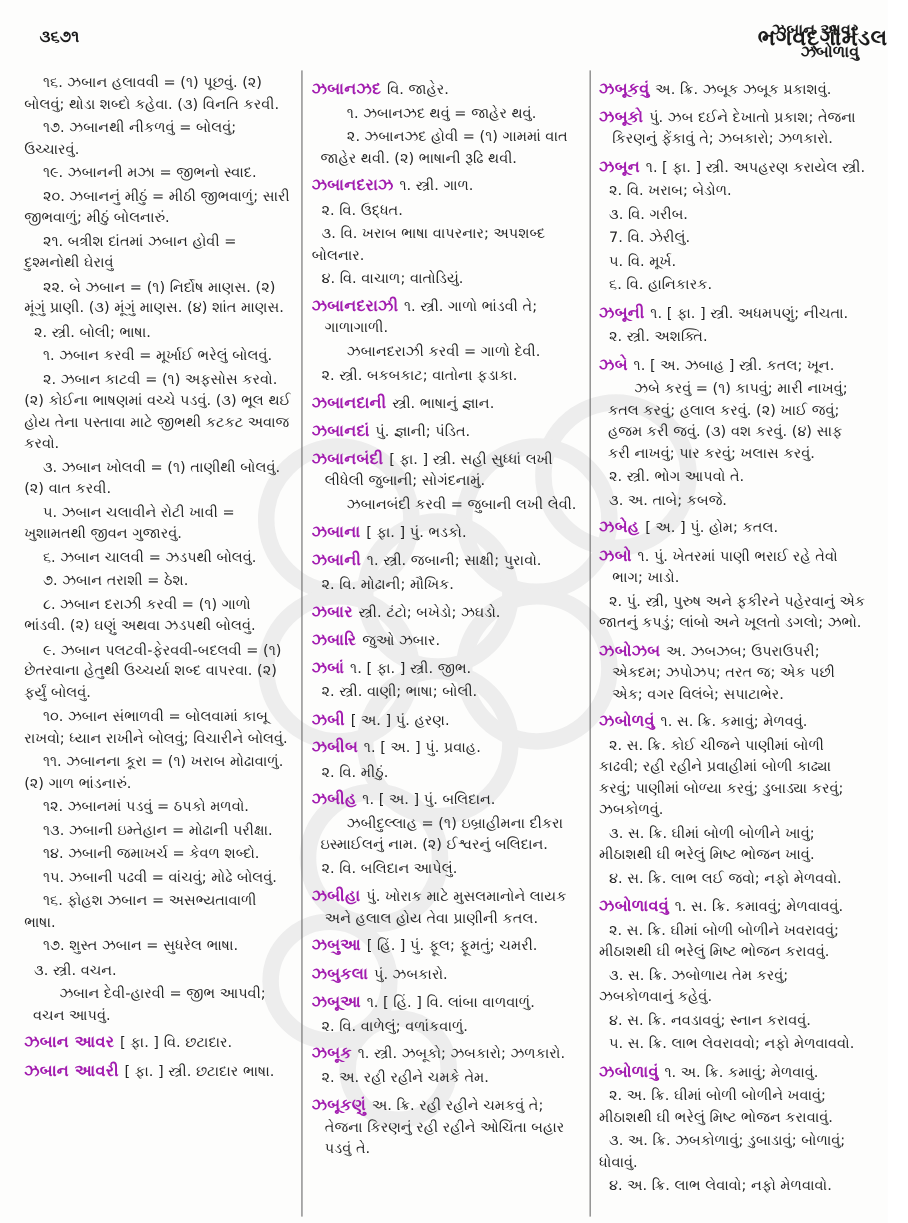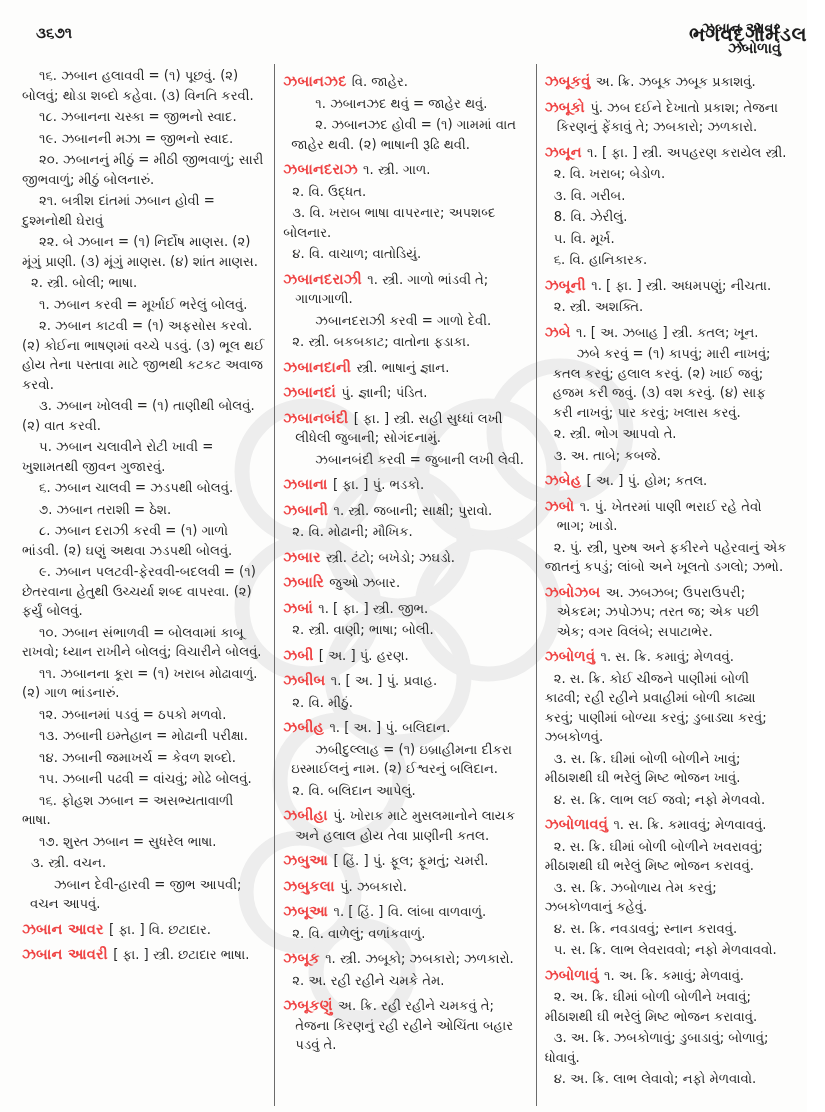--- a/index.html
+++ b/index.html
@@ -20,21 +20,21 @@
   .watermark{position:absolute;left:0;top:0;z-index:0;pointer-events:none;}
   
   .columns{
     position:absolute;top:64px;left:14px;right:10px;bottom:6px;
     display:flex;z-index:1;justify-content:space-between;
   }
   .col{flex:1;padding:2px 10px 0 8px;font-size:13.2px;line-height:19.5px;}
   .col + .col{border-left:1px solid #6b6b6b;}
   .col p{margin:0 0 2px 0;}
   .col p.entry{margin-top:5px;padding-left:12px;text-indent:-12px;}
-  .col p.entry b{font-weight:700;font-size:14.6px;color:#ef4444;letter-spacing:.2px;}
+  .col p.entry b{font-weight:700;font-size:14.6px;color:#a21caf;letter-spacing:.2px;}
   .col p.sense{text-indent:9px;}
   .col p.inum{text-indent:17px;}
   .col p.idiom{padding-left:8px;text-indent:24px;}
 </style>
 </head>
 <body>
 
 <div class="page">
 
   <svg class="watermark" width="825" height="1112" viewBox="0 0 825 1112" aria-hidden="true">
@@ -57,21 +57,21 @@
     <div class="booktitle">ભગવદ્ગોમંડલ</div>
     <div class="guide">
       <div>ઝબાન આવર</div>
       <div>ઝબોળાવું</div>
     </div>
   </div>
 
   <div class="columns">
     <div class="col">
         <p class="inum">૧૬. ઝબાન હલાવવી = (૧) પૂછવું. (૨) બોલવું; થોડા શબ્દો કહેવા. (૩) વિનતિ કરવી.</p>
-        <p class="inum">૧૮. ઝબાનના ચસ્કા = જીભનો સ્વાદ.</p>
+        <p class="inum">૧૭. ઝબાનથી નીકળવું = બોલવું; ઉચ્ચારવું.</p>
         <p class="inum">૧૯. ઝબાનની મઝા = જીભનો સ્વાદ.</p>
         <p class="inum">૨૦. ઝબાનનું મીઠું = મીઠી જીભવાળું; સારી જીભવાળું; મીઠું બોલનારું.</p>
         <p class="inum">૨૧. બત્રીશ દાંતમાં ઝબાન હોવી = દુશ્મનોથી ઘેરાવું</p>
         <p class="inum">૨૨. બે ઝબાન = (૧) નિર્દોષ માણસ. (૨) મૂંગું પ્રાણી. (૩) મૂંગું માણસ. (૪) શાંત માણસ.</p>
         <p class="sense">૨. સ્ત્રી. બોલી; ભાષા.</p>
         <p class="inum">૧. ઝબાન કરવી = મૂર્ખાઈ ભરેલું બોલવું.</p>
         <p class="inum">૨. ઝબાન કાટવી = (૧) અફસોસ કરવો. (૨) કોઈના ભાષણમાં વચ્ચે પડવું. (૩) ભૂલ થઈ હોય તેના પસ્તાવા માટે જીભથી કટકટ અવાજ કરવો.</p>
         <p class="inum">૩. ઝબાન ખોલવી = (૧) તાણીથી બોલવું. (૨) વાત કરવી.</p>
         <p class="inum">૫. ઝબાન ચલાવીને રોટી ખાવી = ખુશામતથી જીવન ગુજારવું.</p>
         <p class="inum">૬. ઝબાન ચાલવી = ઝડપથી બોલવું.</p>
@@ -127,21 +127,21 @@
         <p class="entry"><b>ઝબૂક </b>૧. સ્ત્રી. ઝબૂકો; ઝબકારો; ઝળકારો.</p>
         <p class="sense">૨. અ. રહી રહીને ચમકે તેમ.</p>
         <p class="entry"><b>ઝબૂકણું </b>અ. ક્રિ. રહી રહીને ચમકવું તે; તેજના કિરણનું રહી રહીને ઓચિંતા બહાર પડવું તે.</p>
       </div>
     <div class="col">
         <p class="entry"><b>ઝબૂકવું </b>અ. ક્રિ. ઝબૂક ઝબૂક પ્રકાશવું.</p>
         <p class="entry"><b>ઝબૂકો </b>પું. ઝબ દઈને દેખાતો પ્રકાશ; તેજના કિરણનું ફેંકાવું તે; ઝબકારો; ઝળકારો.</p>
         <p class="entry"><b>ઝબૂન </b>૧. [ ફા. ] સ્ત્રી. અપહરણ કરાયેલ સ્ત્રી.</p>
         <p class="sense">૨. વિ. ખરાબ; બેડોળ.</p>
         <p class="sense">૩. વિ. ગરીબ.</p>
-        <p class="sense">8. વિ. ઝેરીલું.</p>
+        <p class="sense">7. વિ. ઝેરીલું.</p>
         <p class="sense">૫. વિ. મૂર્ખ.</p>
         <p class="sense">૬. વિ. હાનિકારક.</p>
         <p class="entry"><b>ઝબૂની </b>૧. [ ફા. ] સ્ત્રી. અધમપણું; નીચતા.</p>
         <p class="sense">૨. સ્ત્રી. અશક્તિ.</p>
         <p class="entry"><b>ઝબે </b>૧. [ અ. ઝબાહ ] સ્ત્રી. કતલ; ખૂન.</p>
         <p class="idiom">ઝબે કરવું = (૧) કાપવું; મારી નાખવું; કતલ કરવું; હલાલ કરવું. (૨) ખાઈ જવું; હજમ કરી જવું. (૩) વશ કરવું. (૪) સાફ કરી નાખવું; પાર કરવું; ખલાસ કરવું.</p>
         <p class="sense">૨. સ્ત્રી. ભોગ આપવો તે.</p>
         <p class="sense">૩. અ. તાબે; કબજે.</p>
         <p class="entry"><b>ઝબેહ </b>[ અ. ] પું. હોમ; કતલ.</p>
         <p class="entry"><b>ઝબો </b>૧. પું. ખેતરમાં પાણી ભરાઈ રહે તેવો ભાગ; ખાડો.</p>

